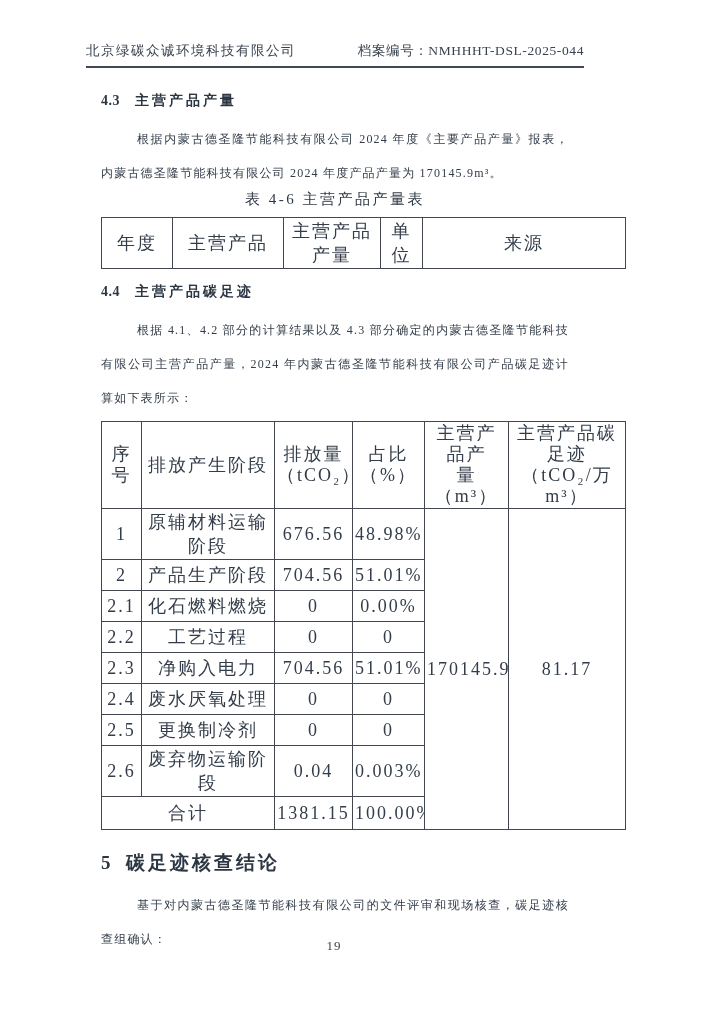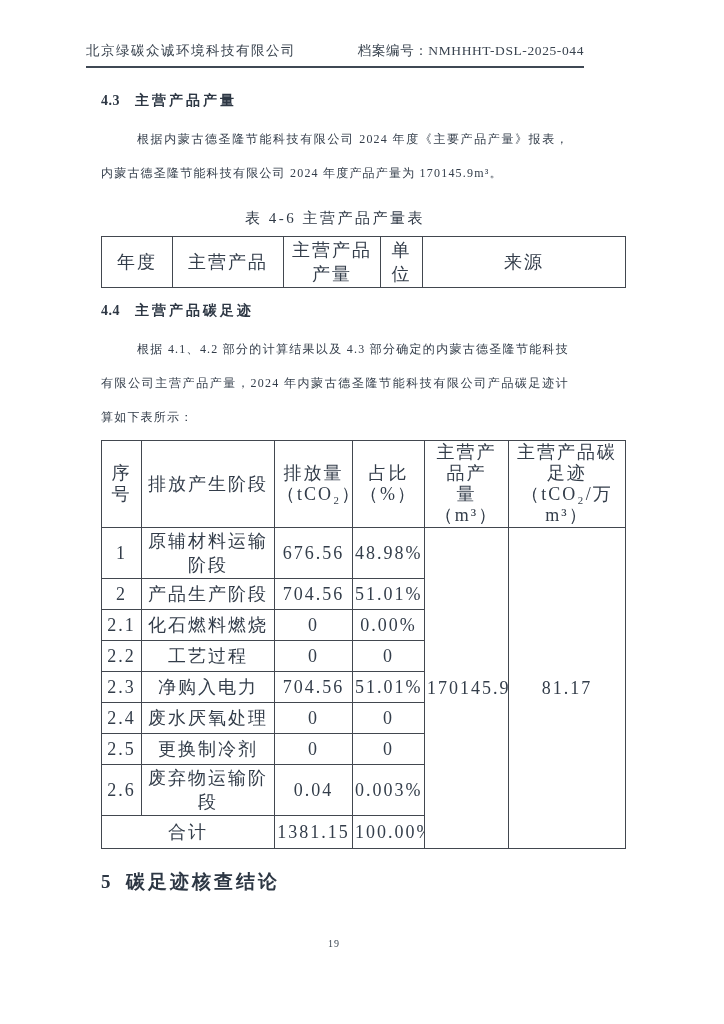--- a/index.html
+++ b/index.html
@@ -20,41 +20,41 @@
     margin-top:24px; font-weight:bold; font-size:14px;
     letter-spacing:3px; color:#2d3744; display:flex; align-items:baseline;
   }
   .sec-title .sec-num { letter-spacing:0.5px; margin-right:15px; }
   .sec-title.big { font-size:19px; margin-top:20px; }
   .para {
     margin:12px 0 0 0; font-size:12px; line-height:34px;
     letter-spacing:1.2px; text-align:justify; text-indent:36px; color:#323c49;
   }
   .caption {
-    margin-top:19px; text-align:center; font-size:15px;
+    margin-top:0; text-align:center; font-size:15px;
     letter-spacing:2.5px; color:#2f3946;
   }
   .caption.tight { margin-top:2px; }
   table {
     border-collapse:collapse; table-layout:fixed; width:524px; margin-top:8px;
   }
   .t47 { margin-top:6px; }
   th,td {
     border:1.5px solid #42474f; text-align:center; vertical-align:middle;
     font-size:18px; font-weight:normal; letter-spacing:2px;
     padding:1px 2px; color:#333d4a; overflow:hidden;
   }
   .t46 th { height:30px; }
   .t46 td { height:31px; }
   .t47 th { height:50px; white-space:pre-line; line-height:21px; }
   .t47 td { height:28px; }
   .t47 .total-row td { height:30px; }
   .page-num {
     position:absolute; left:0; right:0; top:938; top:938px;
-    text-align:center; font-size:10px; color:#3c4753; letter-spacing:1px;
+    text-align:center; font-size:13px; color:#3c4753; letter-spacing:1px;
   }
 </style>
 </head>
 <body>
 
 <div class="page">
 
   <div class="doc-header">
     <span class="company">北京绿碳众诚环境科技有限公司</span>
     <span class="archive">档案编号：NMHHHT-DSL-2025-044</span>
@@ -170,17 +170,18 @@
         <td>1381.15</td>
         <td>100.00%</td>
       </tr>
     </tbody>
       </table>
 
     <div class="sec-title big">
       <span class="sec-num">5</span>
       <span class="sec-text">碳足迹核查结论</span>
     </div>
+    <p class="para">基于对内蒙古德圣隆节能科技有限公司的文件评审和现场核查，碳足迹核查组确认：</p>
 
   </div>
 
   <div class="page-num">19</div>
 </div>
 
 </body></html>

